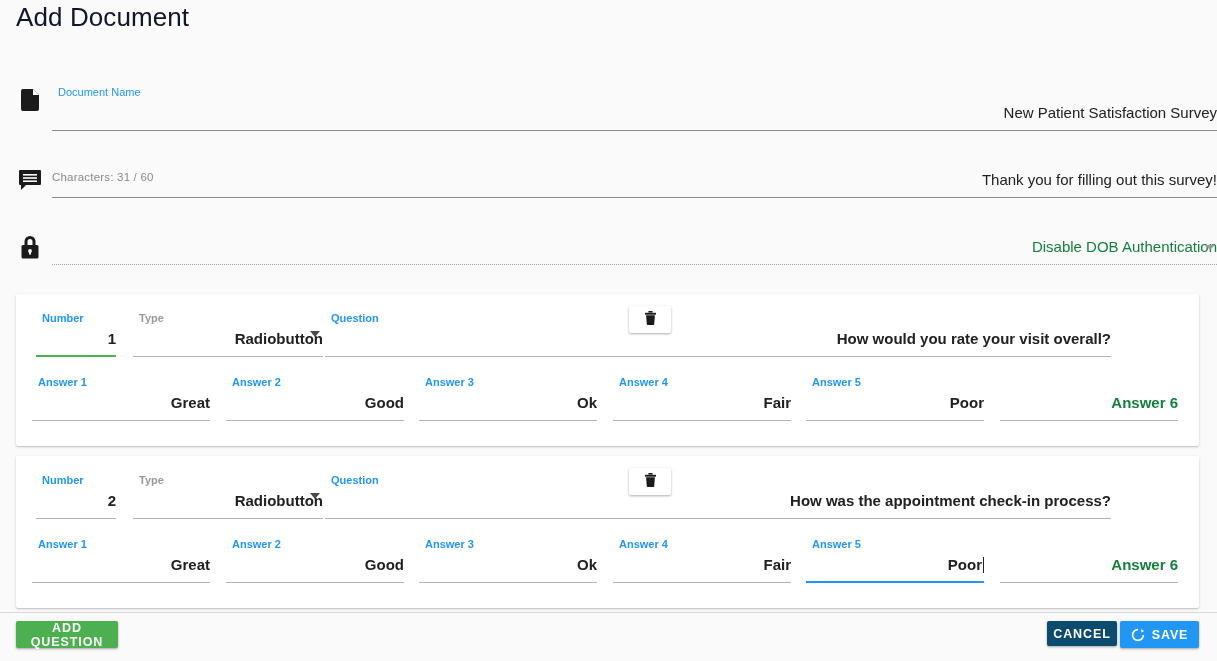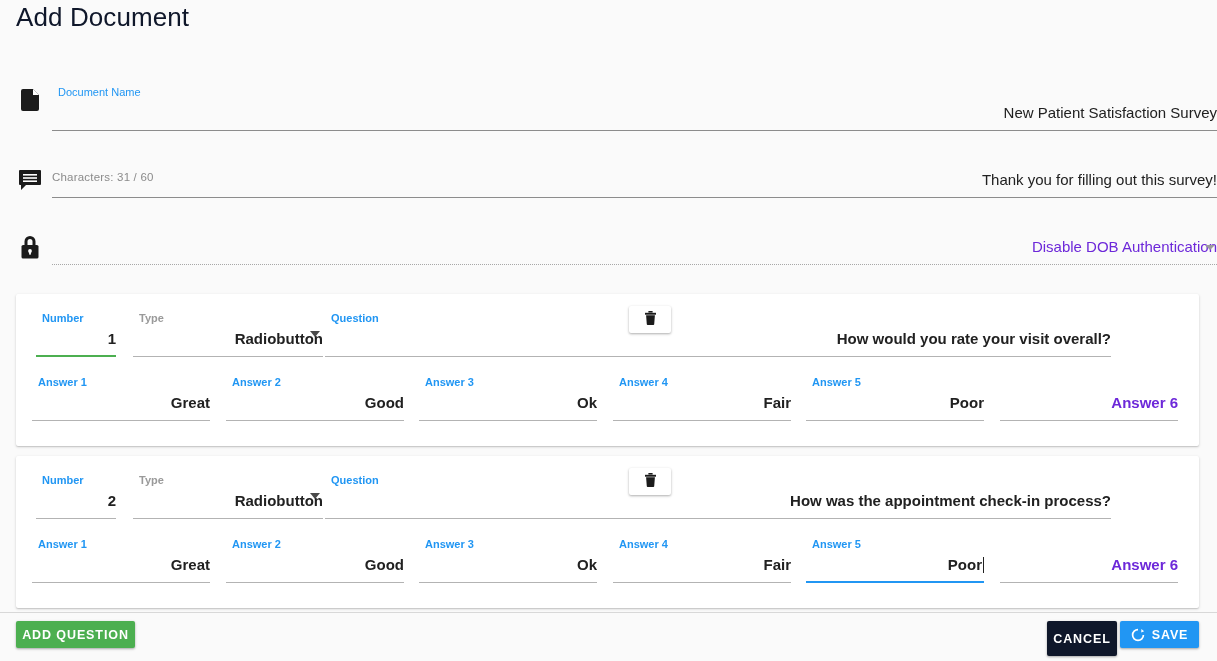--- a/index.html
+++ b/index.html
@@ -30,21 +30,21 @@
   .flabel {
     font-size: 11px; color: #2196f3; line-height: 13px;
     white-space: nowrap;
     padding-left: 6px;
   }
   .flabel.muted { color: #9a9a9a; }
   .fvalue {
     font-size: 15px; color: #212121; line-height: 22px;
     padding-top: 3px; white-space: nowrap; text-align: right;
   }
-  .fvalue.placeholder { color: #6d28d9; }
+  .fvalue.placeholder { color: #15803d; }
   .uline { height: 1px; background: #8c8c8c; margin-top: 6px; }
   .uline.dotted {
     height: 0; background: none;
     border-bottom: 1px dotted #a7a7a7;
   }
   .charcount {
     position: absolute; left: 52px; top: 127px;
     font-size: 11.5px; color: #8b8b8b; letter-spacing: .2px; margin-top: 44px;
   }
   .dob-arrow {
@@ -98,22 +98,22 @@
     background: #d8d8d8;
   }
   .btn {
     position: absolute; border: none; border-radius: 2px;
     font-size: 12.5px; font-weight: 700; letter-spacing: .9px;
     color: #fff; cursor: pointer;
     display: flex; align-items: center; justify-content: center;
     box-shadow: 0 1px 3px rgba(0,0,0,0.22), 0 1px 2px rgba(0,0,0,0.14);
     font-family: "Liberation Sans", sans-serif;
   }
-  .btn-add    { left: 16px;   top: 621px; width: 119px; height: 27px; background: #4caf50; }
-  .btn-cancel { left: 1047px; top: 621px; width: 70px;  height: 35px; background: #0f172a; }
+  .btn-add    { left: 16px;   top: 621px; width: 102px; height: 27px; background: #4caf50; }
+  .btn-cancel { left: 1047px; top: 621px; width: 70px;  height: 25px; background: #0c4a6e; }
   .btn-save   { left: 1120px; top: 621px; width: 79px;  height: 27px; background: #2196f3; gap: 7px; }
   .sync-icon { display: flex; align-items: center; }
 </style>
 </head>
 <body>
 
 <div class="page">
 
   <div class="page-title">Add Document</div>
 

